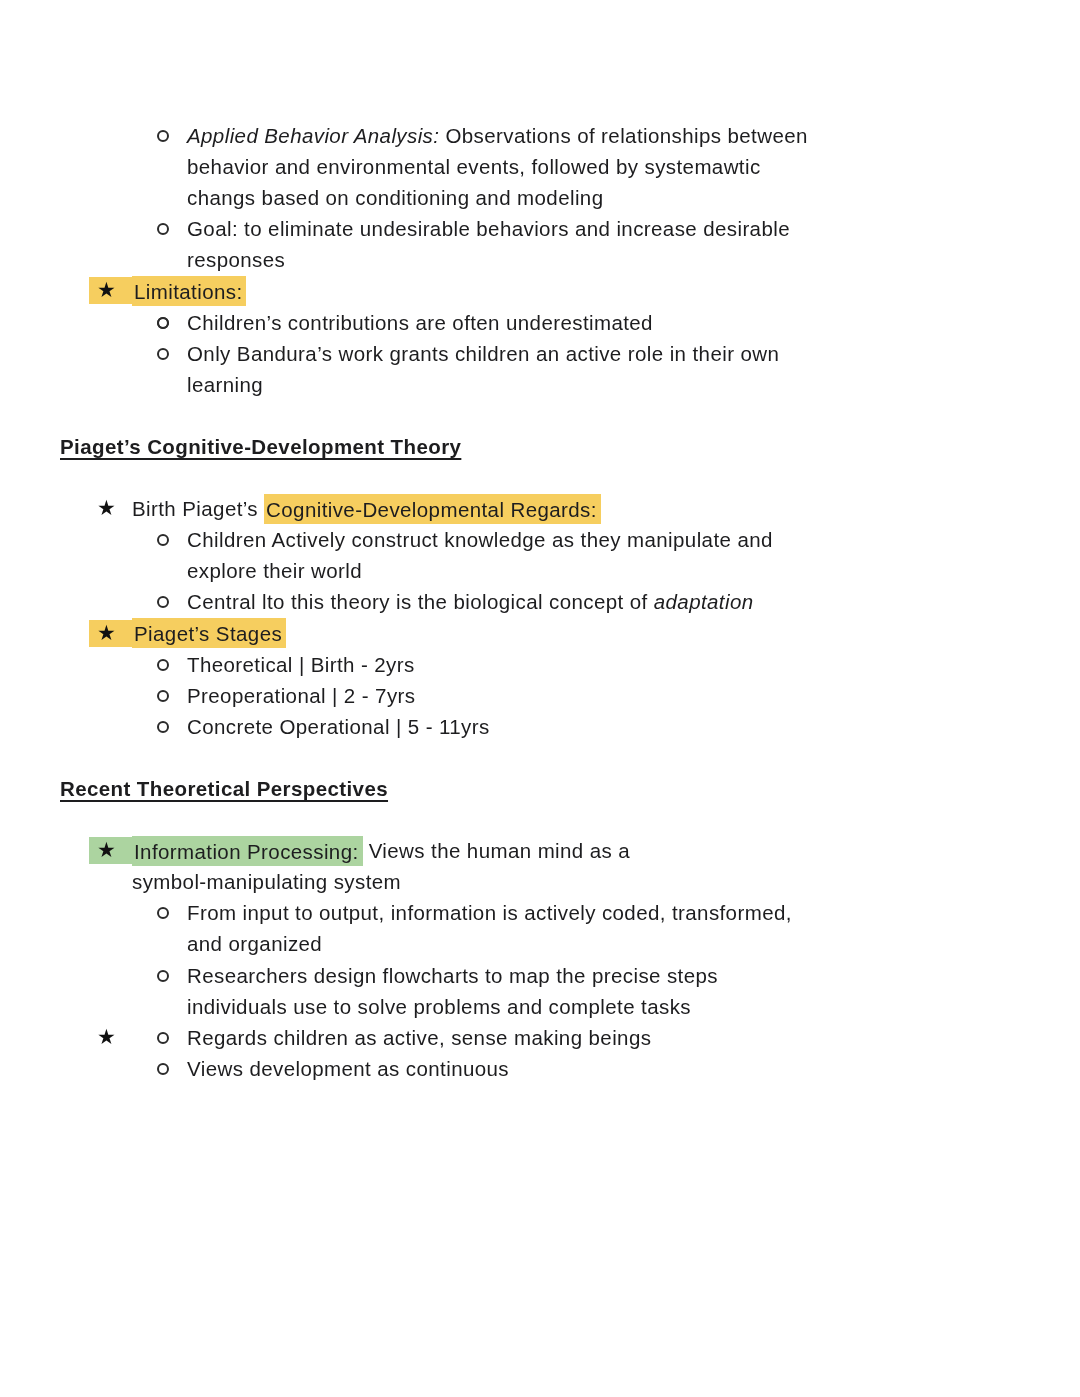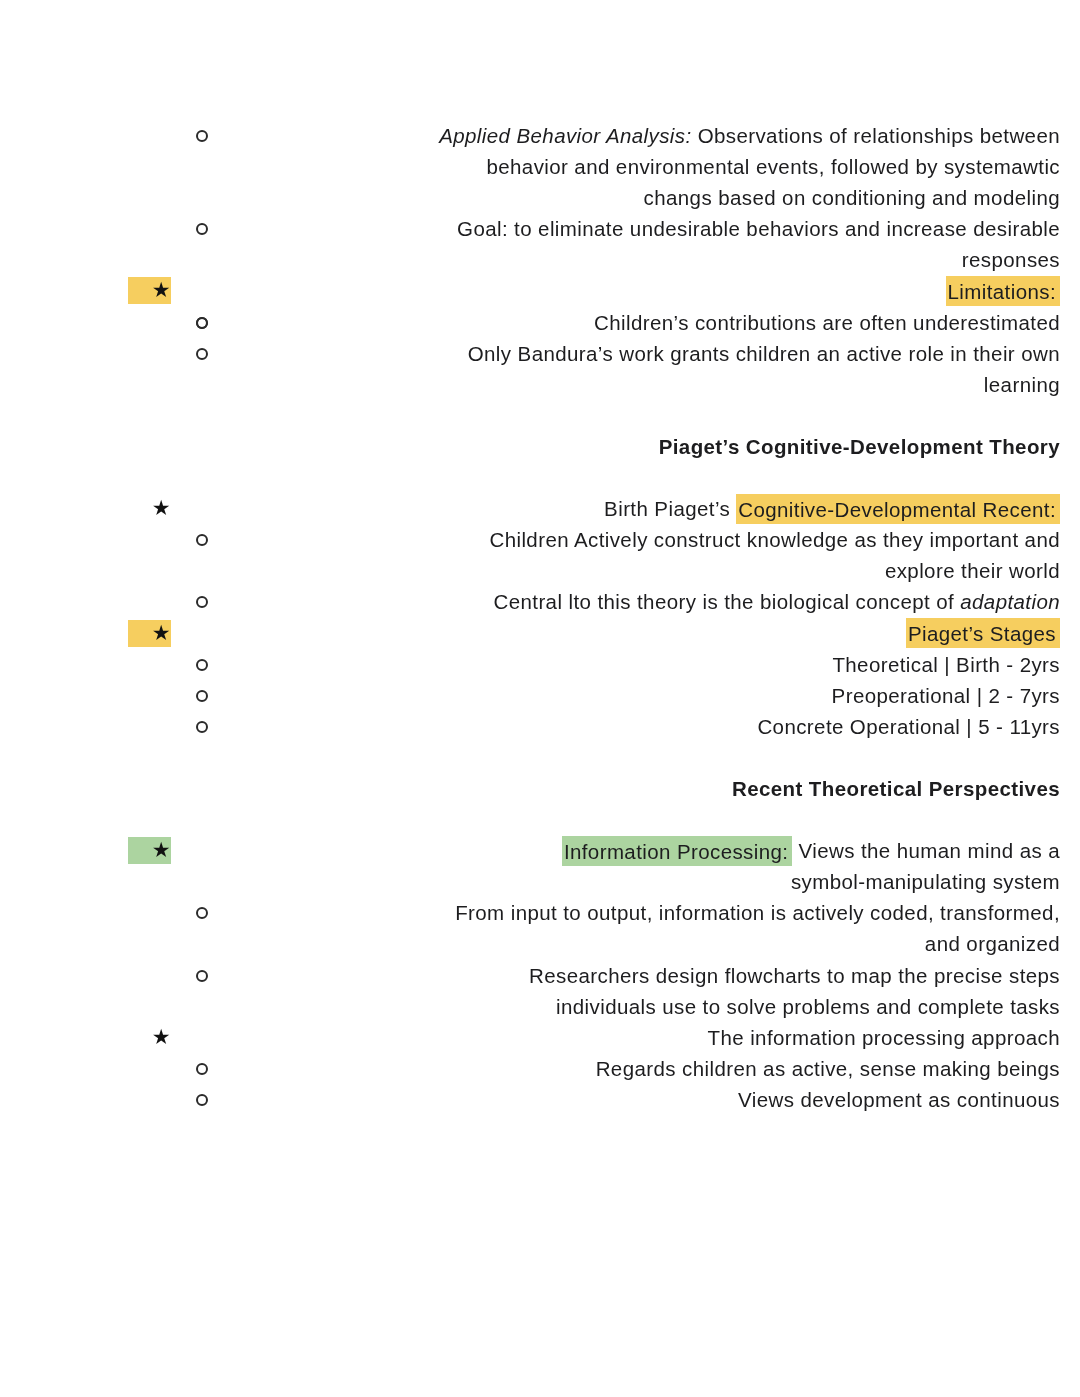--- a/index.html
+++ b/index.html
@@ -11,32 +11,31 @@
   body{
     width:1080px;height:1397px;
     background:#ffffff;
     font-family:"Liberation Sans","DejaVu Sans",sans-serif;
     color:var(--ink);
     overflow:hidden;
   }
   .doc{
     box-sizing:border-box;
     width:1080px;height:1397px;
-    padding:120px 20px 0 99px;
+    padding:120px 20px 0 60px;
     font-size:20.5px;
     line-height:31.1px;
     letter-spacing:0.4px;
-    text-align:right;
   }
   .blank{height:31.1px;}
   .heading{
     font-weight:bold;
+    text-decoration:underline;
     text-decoration-thickness:2px;
     text-underline-offset:4px;
-    margin-left:20px;
   }
   .li{position:relative;white-space:pre-wrap;}
   .lvl1{padding-left:72px;}
   .lvl2{padding-left:127px;}
   .marker-star{
     position:absolute;left:29px;top:2px;
     width:43px;height:27px;line-height:27px;
     box-sizing:border-box;padding-left:8px;
     font-family:"DejaVu Sans",sans-serif;
     font-size:21px;color:#111;
@@ -64,33 +63,33 @@
     <div class="li lvl2"><span class="marker-circle"></span><span class="seg">Goal: to eliminate undesirable behaviors and increase desirable
 responses</span></div>
     <div class="li lvl1"><span class="marker-star mh-yellow">★</span><span class="seg hl-yellow">Limitations:</span></div>
     <div class="li lvl2"><span class="marker-circle"></span></div>
     <div class="li lvl2"><span class="marker-circle"></span><span class="seg">Children’s contributions are often underestimated</span></div>
     <div class="li lvl2"><span class="marker-circle"></span><span class="seg">Only Bandura’s work grants children an active role in their own
 learning</span></div>
     <div class="blank"></div>
     <div class="heading">Piaget’s Cognitive-Development Theory</div>
     <div class="blank"></div>
-    <div class="li lvl1"><span class="marker-star">★</span><span class="seg">Birth Piaget’s </span><span class="seg hl-yellow">Cognitive-Developmental Recent:</span></div>
-    <div class="li lvl2"><span class="marker-circle"></span><span class="seg">Children Actively construct knowledge as they important and
+    <div class="li lvl1"><span class="marker-star">★</span><span class="seg">Birth Piaget’s </span><span class="seg hl-yellow">Cognitive-Developmental Regards:</span></div>
+    <div class="li lvl2"><span class="marker-circle"></span><span class="seg">Children Actively construct knowledge as they manipulate and
 explore their world</span></div>
     <div class="li lvl2"><span class="marker-circle"></span><span class="seg">Central lto this theory is the biological concept of </span><span class="seg italic">adaptation</span></div>
     <div class="li lvl1"><span class="marker-star mh-yellow">★</span><span class="seg hl-yellow">Piaget’s Stages</span></div>
     <div class="li lvl2"><span class="marker-circle"></span><span class="seg">Theoretical | Birth - 2yrs</span></div>
     <div class="li lvl2"><span class="marker-circle"></span><span class="seg">Preoperational | 2 - 7yrs</span></div>
     <div class="li lvl2"><span class="marker-circle"></span><span class="seg">Concrete Operational | 5 - 11yrs</span></div>
     <div class="blank"></div>
     <div class="heading">Recent Theoretical Perspectives</div>
     <div class="blank"></div>
     <div class="li lvl1"><span class="marker-star mh-green">★</span><span class="seg hl-green">Information Processing:</span><span class="seg"> Views the human mind as a
 symbol-manipulating system</span></div>
     <div class="li lvl2"><span class="marker-circle"></span><span class="seg">From input to output, information is actively coded, transformed,
 and organized</span></div>
     <div class="li lvl2"><span class="marker-circle"></span><span class="seg">Researchers design flowcharts to map the precise steps
 individuals use to solve problems and complete tasks</span></div>
-    <div class="li lvl1"><span class="marker-star">★</span><span class="seg">The information processing approach</span></div>
+    <div class="li lvl1"><span class="marker-star">★</span></div>
     <div class="li lvl2"><span class="marker-circle"></span><span class="seg">Regards children as active, sense making beings</span></div>
     <div class="li lvl2"><span class="marker-circle"></span><span class="seg">Views development as continuous</span></div>
   </div>
 
 </body></html>

